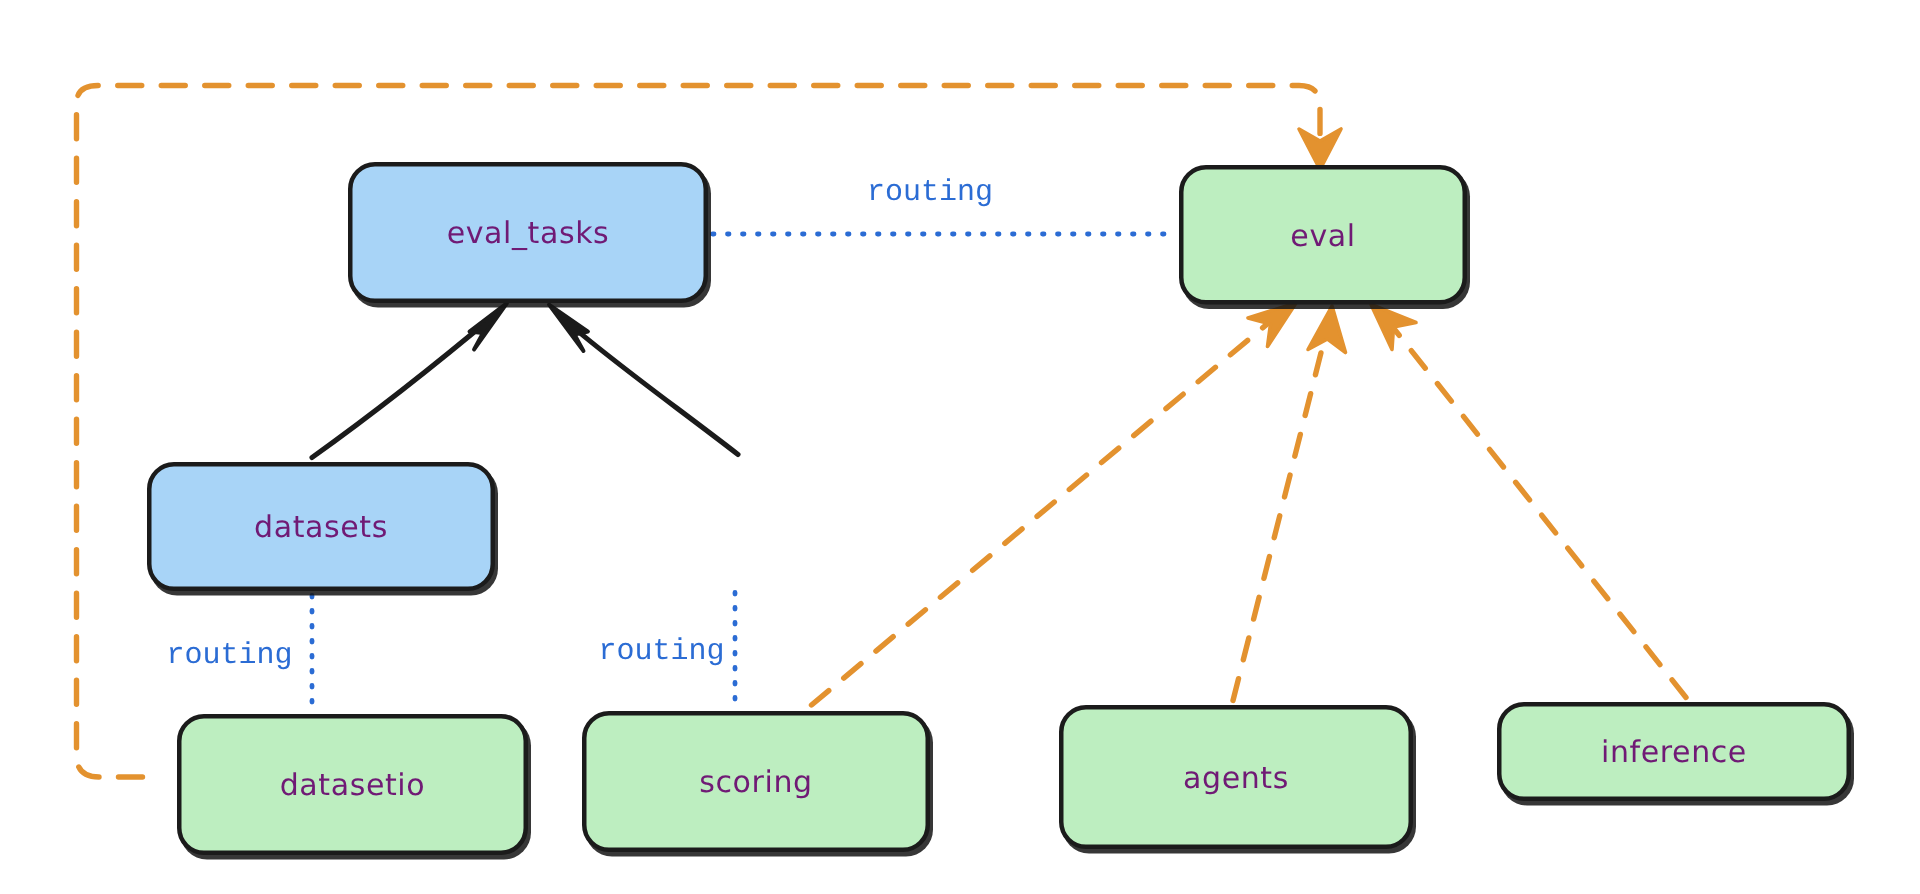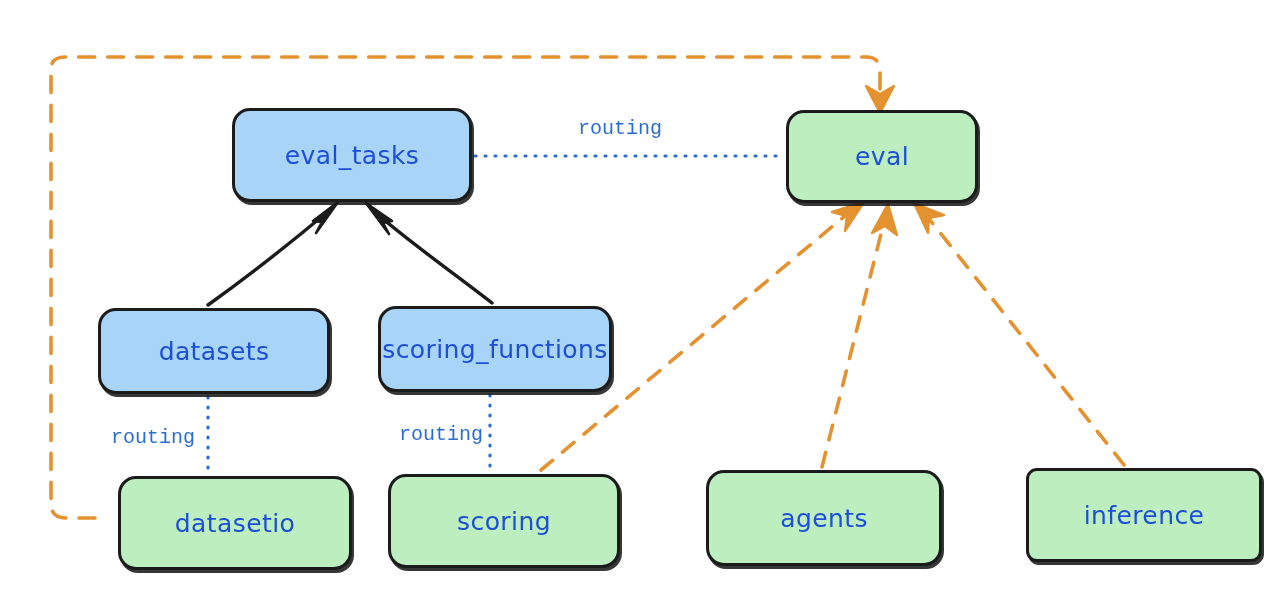--- a/index.html
+++ b/index.html
@@ -32,22 +32,22 @@
     border-radius: 18px;
     display: flex;
     align-items: center;
     justify-content: center;
     box-shadow: 2px 3px 0 rgba(20,20,20,0.85);
   }
   .node.blue  { background: #a8d4f7; }
   .node.green { background: #bdeec0; }
   .node-label {
     font-family: "DejaVu Sans", sans-serif;
-    font-size: 25px;
-    color: #1d4ed8;
+    font-size: 20px;
+    color: #701a75;
     letter-spacing: 0.4px;
     white-space: nowrap;
   }
   .edge-label {
     position: absolute;
     font-family: Liberation Mono, monospace;
     font-size: 20px;
     color: #2b6cd4;
     white-space: nowrap;
   }
@@ -101,37 +101,34 @@
   </div>
 
   <div class="node green" style="left:786px; top:110px; width:192px; height:93px;">
     <span class="node-label">eval</span>
   </div>
 
   <div class="node blue" style="left:98px; top:308px; width:232px; height:86px;text-align:right;">
     <span class="node-label">datasets</span>
   </div>
 
-  <div class="node blue" style="left:378px; top:306px; width:234px; height:86px;">
-    <span class="node-label">scoring_functions</span>
-  </div>
 
   <div class="node green" style="left:98px; top:476px; width:234px; height:94px;margin-left:20px;">
     <span class="node-label">datasetio</span>
   </div>
 
   <div class="node green" style="left:706px; top:470px; width:236px; height:96px;">
     <span class="node-label">agents</span>
   </div>
 
   <div class="node green" style="left:388px; top:474px; width:232px; height:94px;">
     <span class="node-label">scoring</span>
   </div>
 
-  <div class="node green" style="left:1026px; top:468px; width:236px; height:94px;border-radius:11px;">
+  <div class="node green" style="left:998px; top:468px; width:236px; height:66px;">
     <span class="node-label">inference</span>
   </div>
 
   <div class="edge-label" style="left:578px; top:117px;">routing</div>
 
   <div class="edge-label" style="left:111px; top:426px;">routing</div>
 
   <div class="edge-label" style="left:399px; top:423px;">routing</div>
 
 </div>

